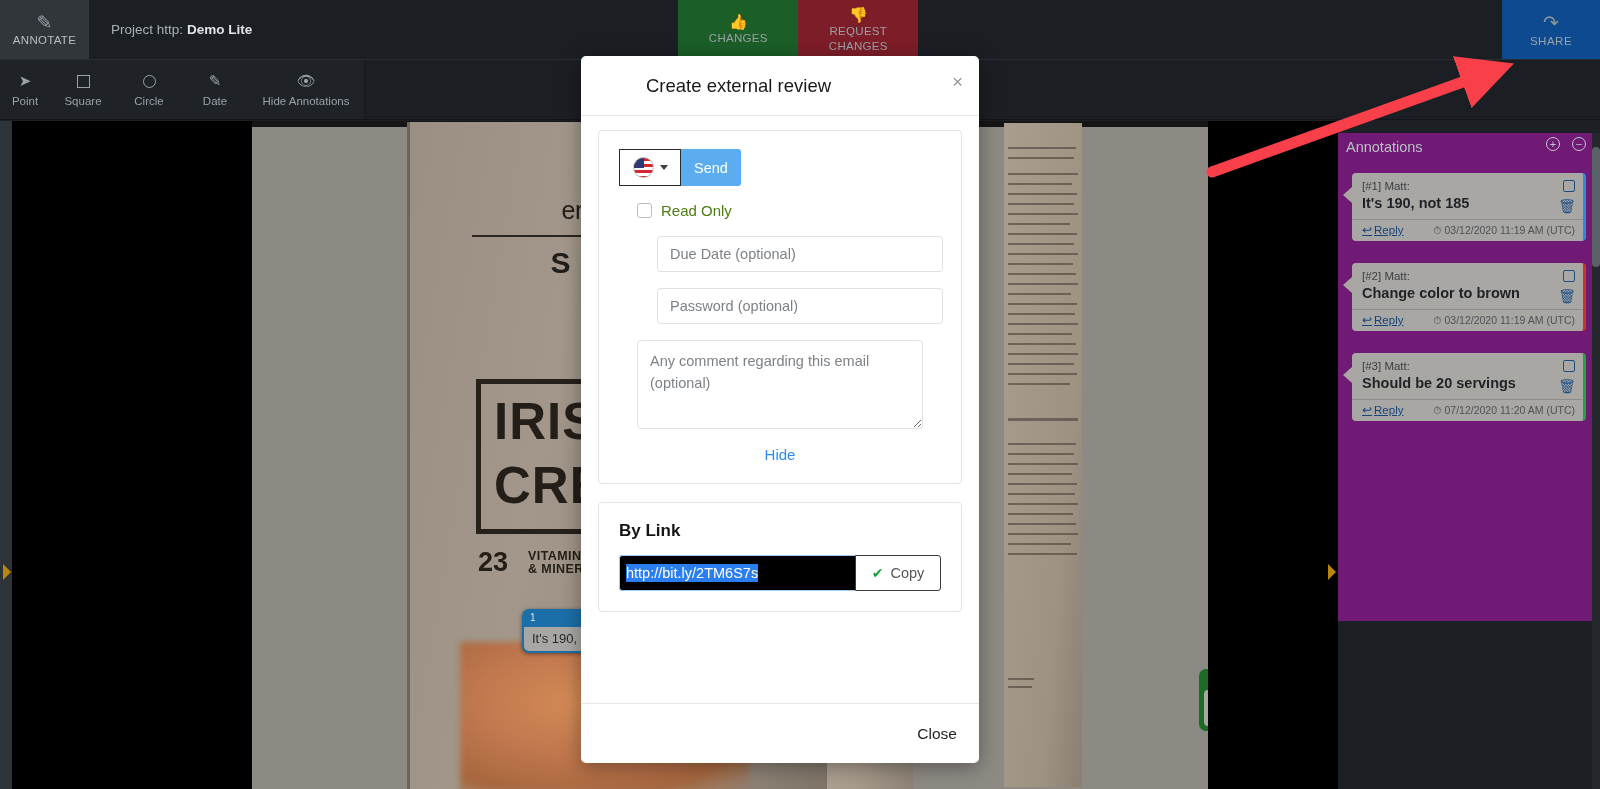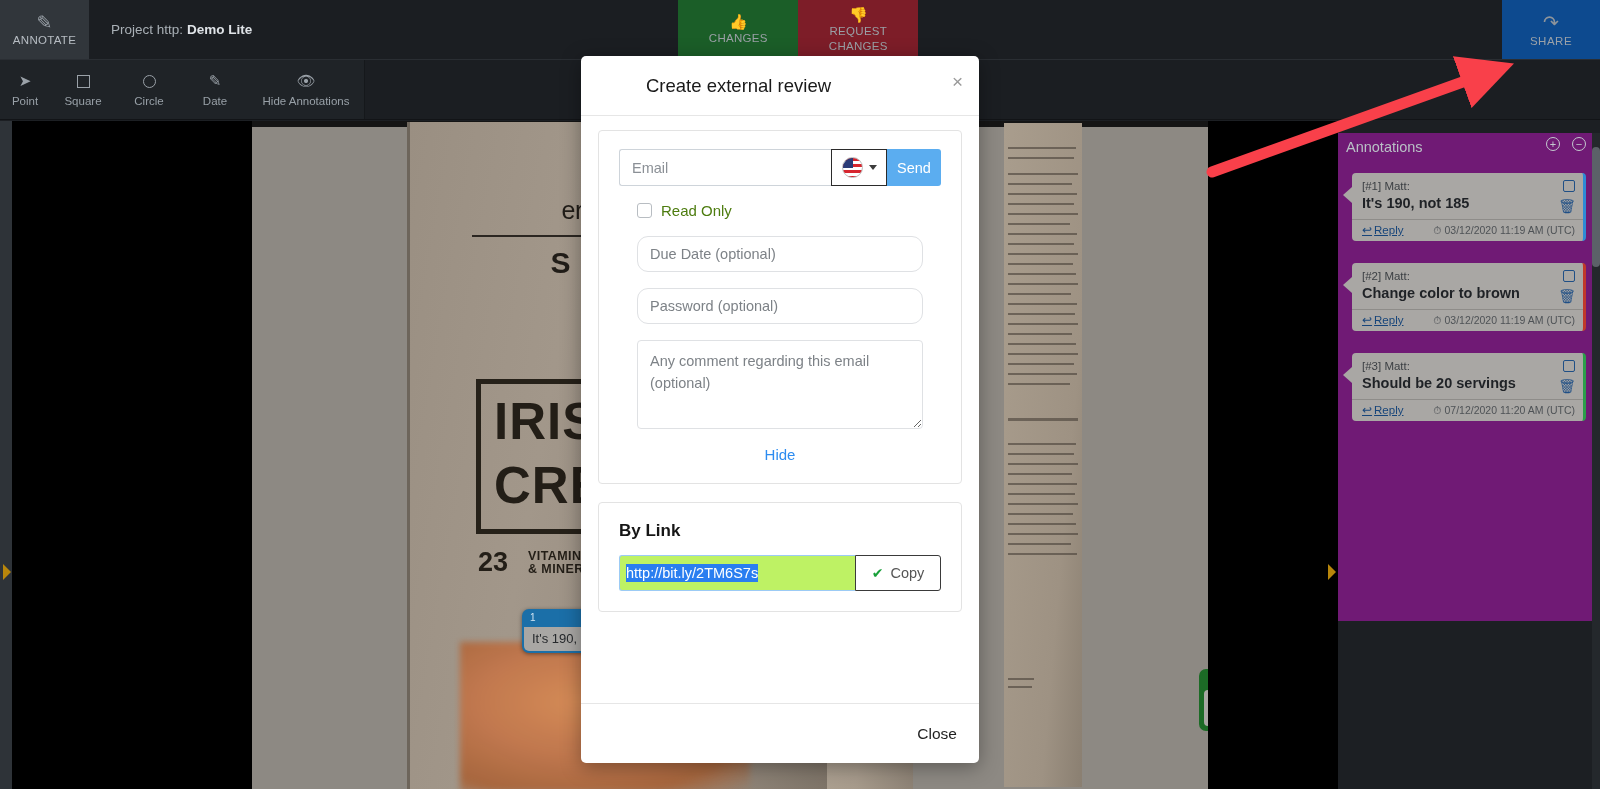--- a/index.html
+++ b/index.html
@@ -285,38 +285,39 @@
   }
   .send-btn {
     width: 60px; background: #5badf0; color: #fff; font-size: 14.5px; border: none;
     border-radius: 0 3px 3px 0; cursor: pointer; font-family: "Liberation Sans", sans-serif;
   }
   .sub-block { padding: 16px 18px 0 18px; }
   .cb-row { display: flex; align-items: center; gap: 9px; margin-bottom: 17px; }
   .cb-box { width: 15px; height: 15px; border: 1.5px solid #b8bdc2; border-radius: 3px; cursor: pointer; }
   .cb-lbl { font-size: 15px; color: #4d7c0f; }
   .tinput {
-    width: 100%; height: 36px; border: 1px solid #dfe1e4; border-radius: 11px;
+    width: 100%; height: 36px; border: 1px solid #dfe1e4; border-radius: 4px;
     padding: 16px 12px; font-size: 14.5px; color: #4a4a4a; outline: none; margin-bottom: 16px;
     font-family: "Liberation Sans", sans-serif;
+    margin-left: 20px;
   }
   .tinput::placeholder { color: #7d8287; }
   .tarea {
     width: 100%; height: 89px; border: 1px solid #dfe1e4; border-radius: 4px;
     padding: 9px 12px; font-size: 14.5px; color: #4a4a4a; outline: none; resize: vertical;
     font-family: "Liberation Sans", sans-serif; line-height: 22px;
   }
   .tarea::placeholder { color: #7d8287; }
   .hide-link {
     text-align: center; color: #2d8cf0; font-size: 15px; margin-top: 13px; cursor: pointer;
   }
   .link-row { display: flex; align-items: stretch; height: 36px; }
   .link-input {
     flex: 1 1 auto; border: 1.5px solid #9ccbf5; border-right: none; border-radius: 3px 0 0 3px;
-    background: #bef264; padding: 0 6px; font-size: 14.5px; outline: none;
+    background: #000000; padding: 0 6px; font-size: 14.5px; outline: none;
     font-family: "Liberation Sans", sans-serif; color: #111;
   }
   .link-sel { background: #2a7ef0; color: #fff; padding: 1px 0; }
   .copy-btn {
     width: 86px; border: 1px solid #3a3a3a; border-radius: 0 3px 3px 0; background: #fff;
     display: flex; align-items: center; justify-content: center; gap: 7px;
     font-size: 14.5px; color: #555; cursor: pointer;
   }
   .copy-btn .chk { color: #18a03a; font-size: 14px; }
   .modal-foot {
@@ -558,21 +559,20 @@
 
   <div class="modal">
     <div class="modal-head">
       <span class="modal-title">Create external review</span>
       <span class="modal-close">×</span>
     </div>
 
     <div class="modal-body">
       <div class="panel">
         <div class="email-row">
-          <input class="email-input" value="" placeholder="Email" style="">
           <div class="flag-select">
             <span class="flag"></span>
             <span class="caret-down"></span>
           </div>
           <button class="send-btn">Send</button>
         </div>
 
         <div class="sub-block">
           <div class="cb-row">
             <span class="cb-box"></span>

